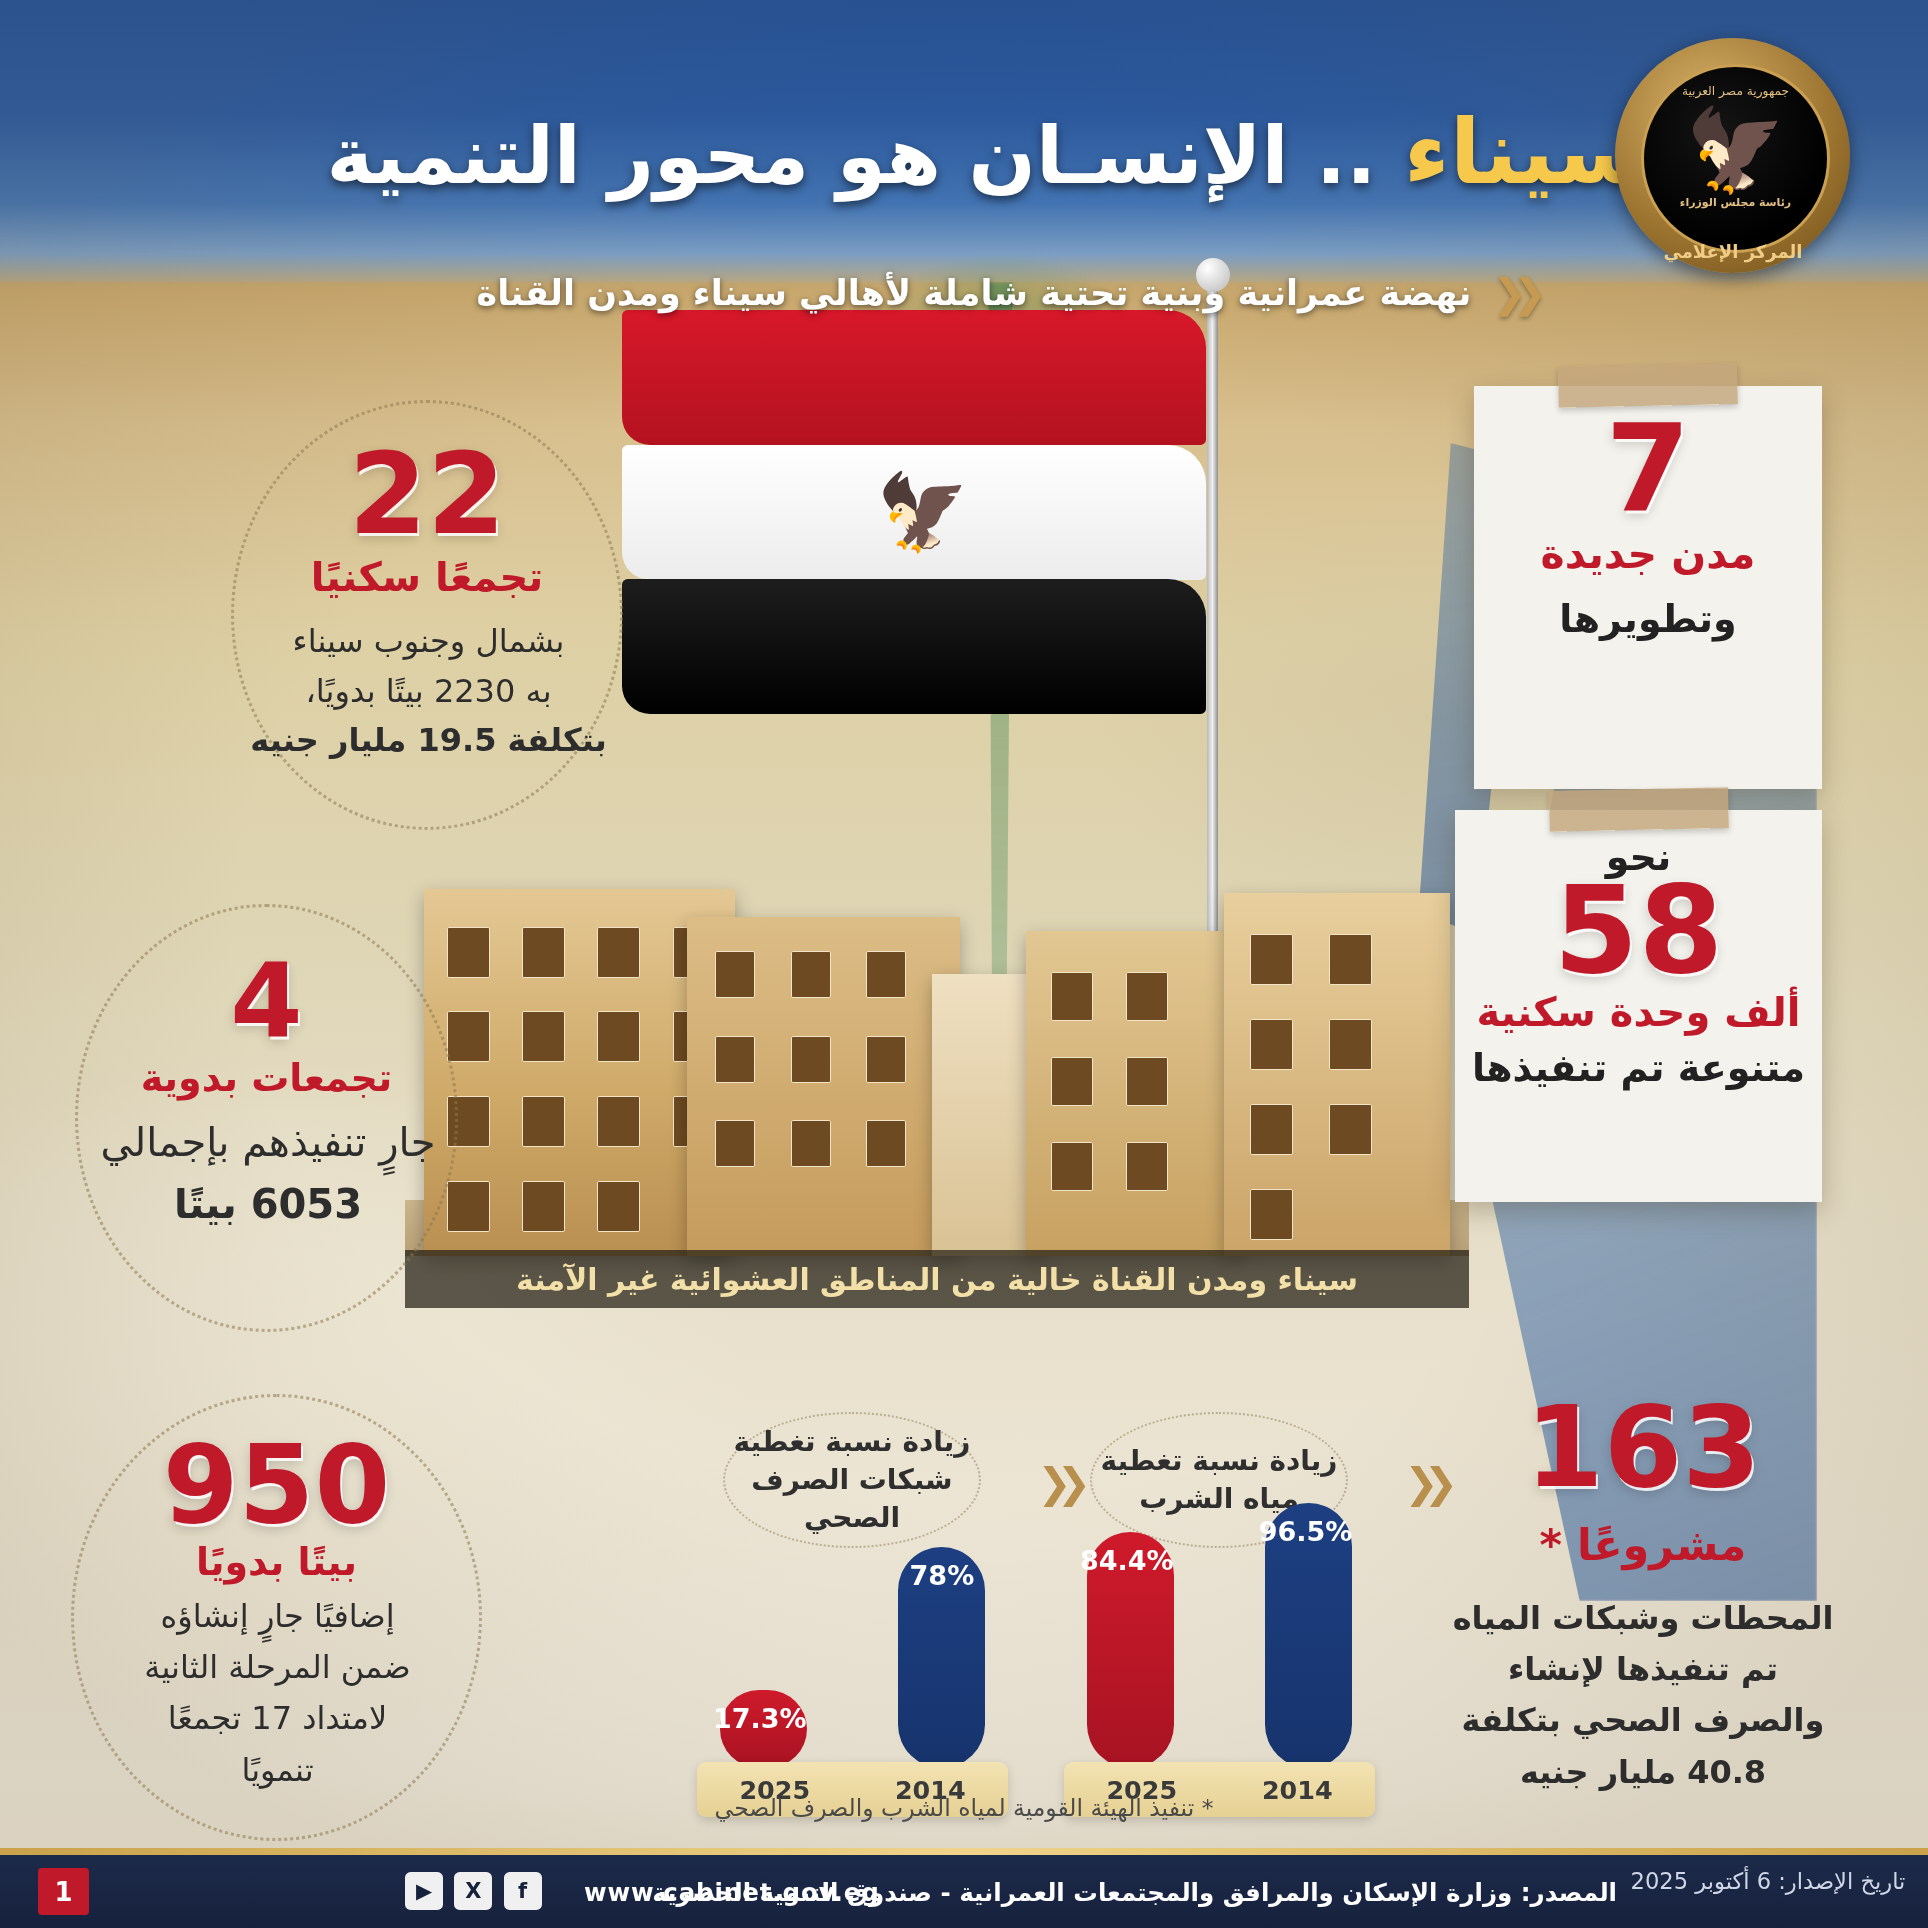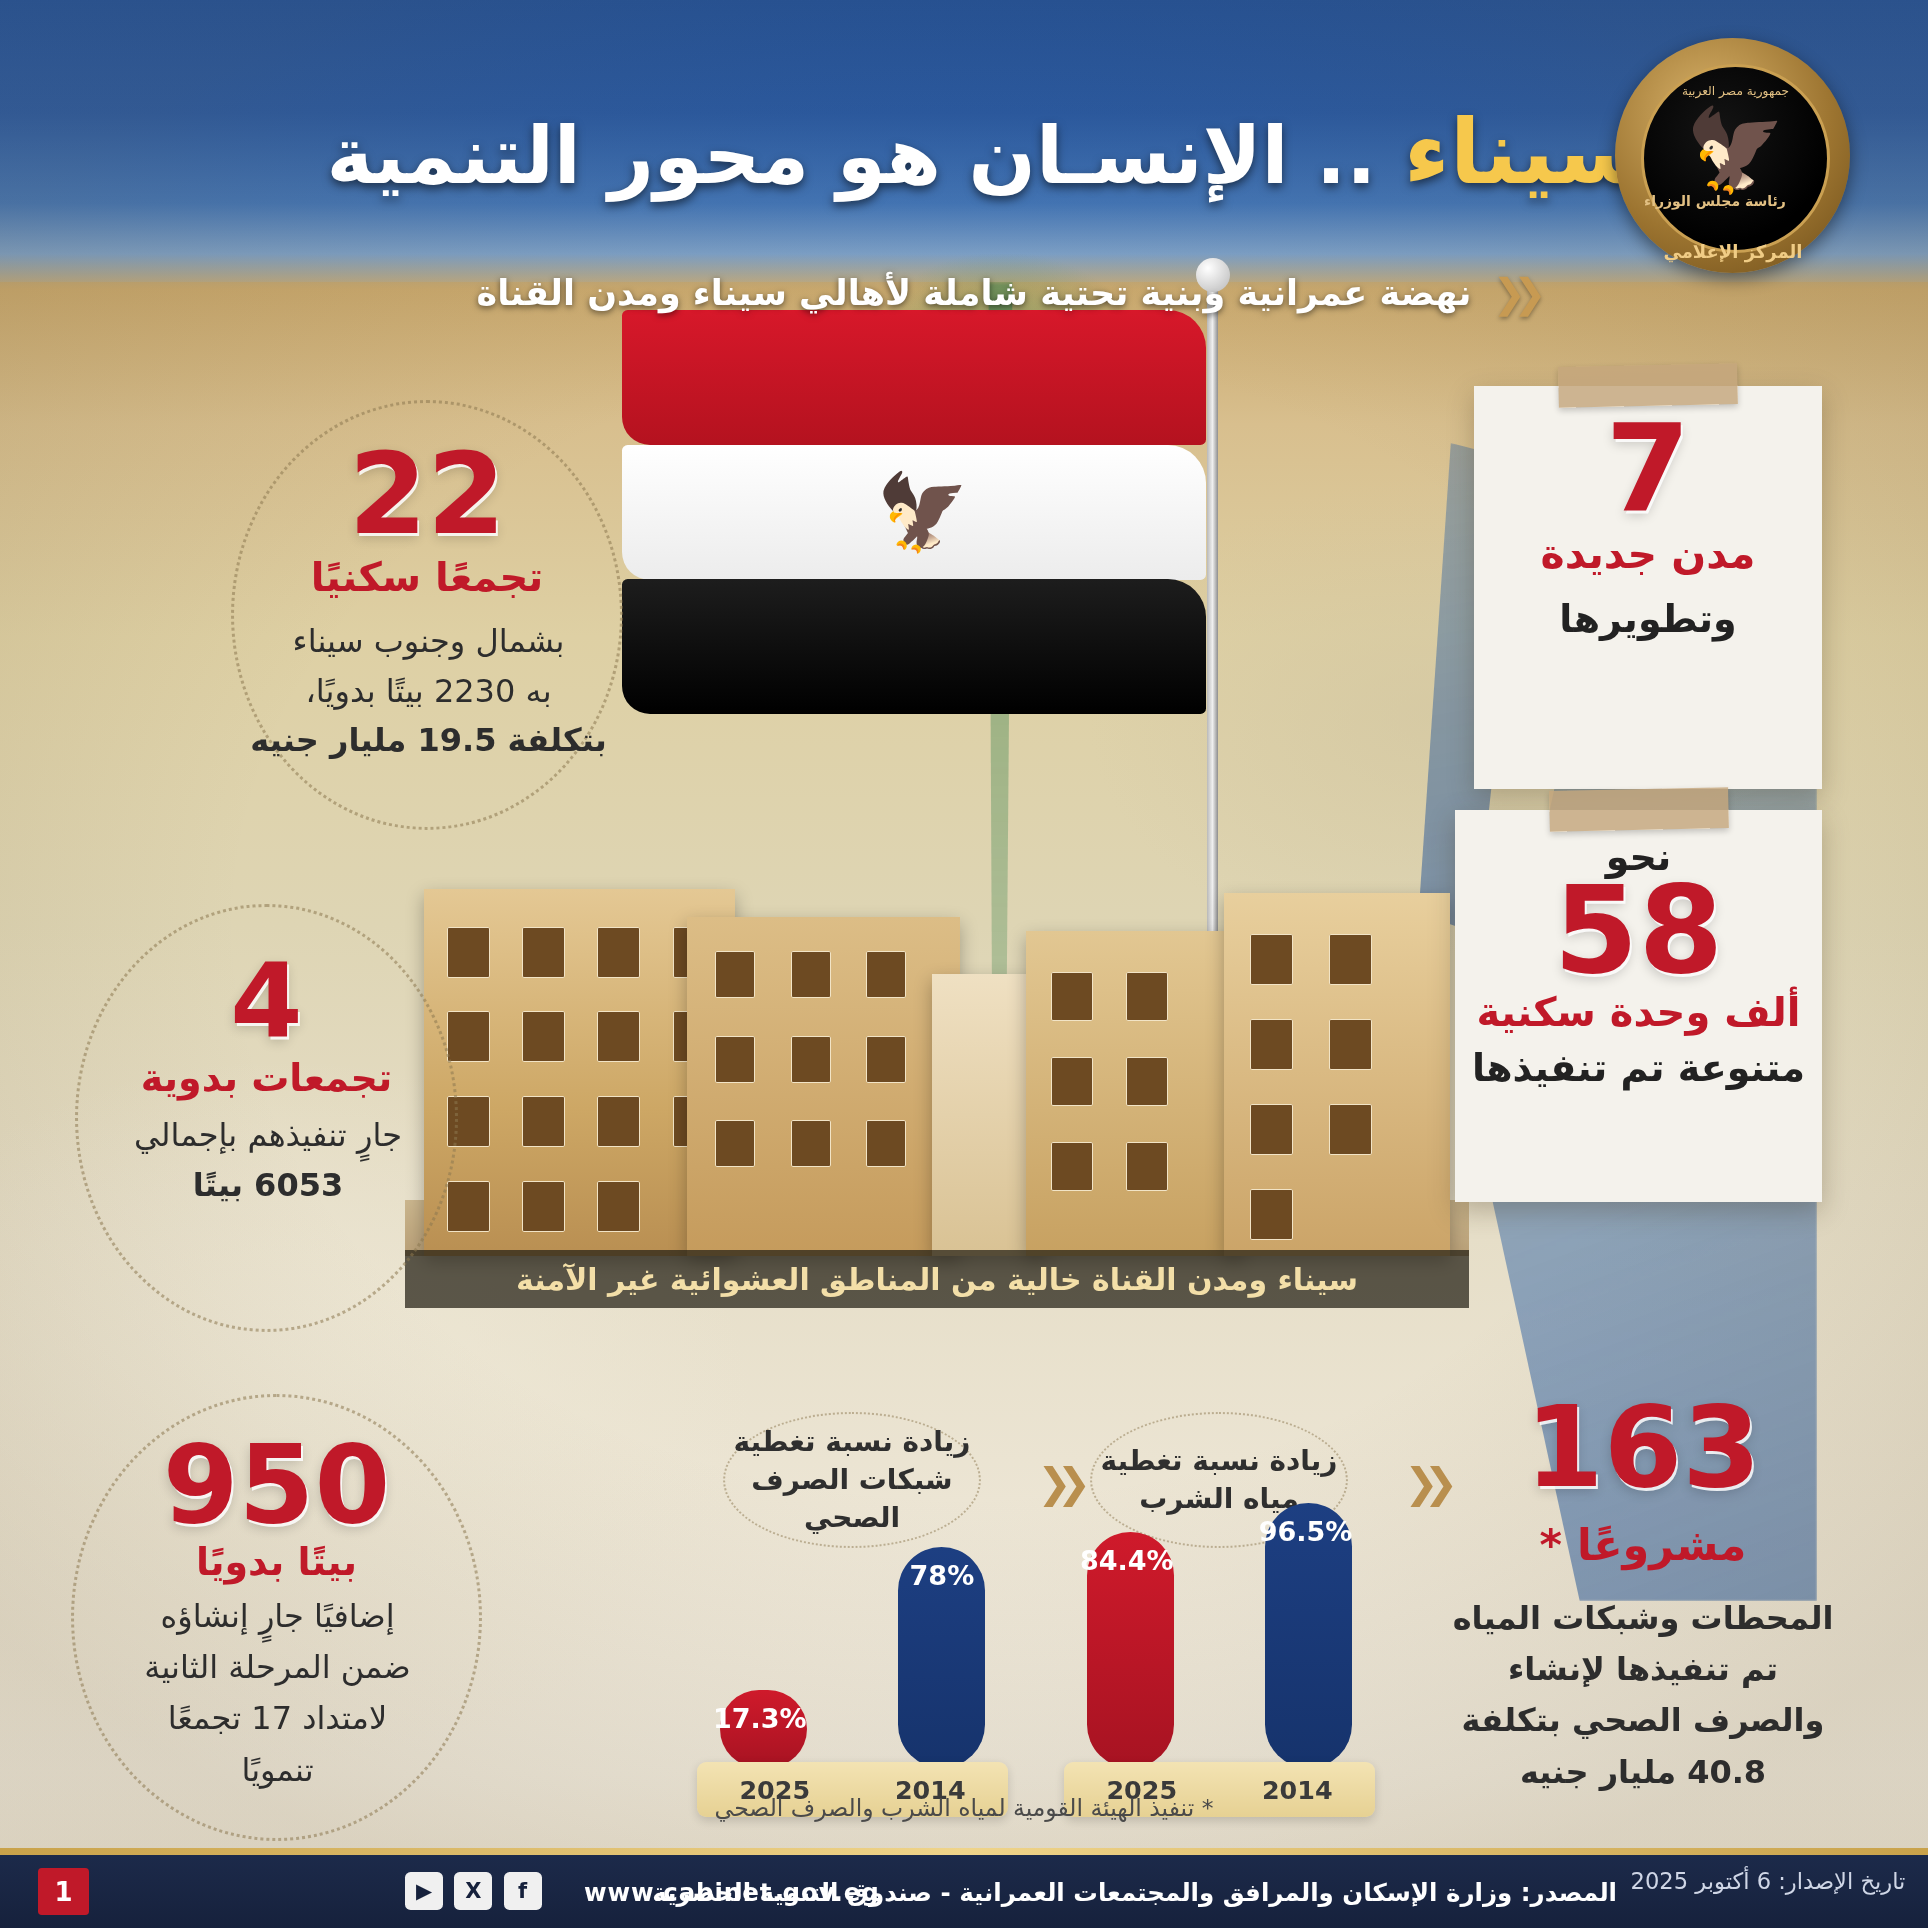--- a/index.html
+++ b/index.html
@@ -50,21 +50,21 @@
   
   .emblem{position:absolute;right:38px;top:38px;width:292px;height:235px;z-index:6;}
   .emblem .ring{position:absolute;left:17px;top:0;width:235px;height:235px;border-radius:50%;
     background:radial-gradient(circle at 40% 32%,#d8b26a,#9c7430 58%,#6c4c18 100%);
     box-shadow:0 5.6px 17px rgba(0,0,0,.45);}
   .emblem .inner{position:absolute;left:43px;top:26px;width:183px;height:183px;border-radius:50%;
     background:radial-gradient(circle at 42% 35%,#141414,#000 70%);
     border:3.8px solid #caa052;}
   .emblem .eagle{position:absolute;left:0;right:0;top:43px;text-align:center;font-size:81px;color:#d9b36c;line-height:1;}
   .emblem .e-t1{position:absolute;left:0;right:0;top:17px;text-align:center;font-size:12.2px;color:#e2c083;}
-  .emblem .e-t2{position:absolute;left:0;right:0;bottom:41px;text-align:left;font-size:14px;color:#e2c083;font-weight:700;}
+  .emblem .e-t2{position:absolute;left:0;right:0;bottom:41px;text-align:center;font-size:11px;color:#e2c083;font-weight:700;}
   .emblem .e-t3{position:absolute;left:34px;bottom:11.3px;width:202px;text-align:center;font-size:18px;color:#f0cc85;
     font-weight:700;background:rgba(0,0,0,.0);}
 
   
   .photo{position:absolute;left:405px;top:282px;width:1064px;height:1026px;z-index:4;}
   .buildings{position:absolute;left:0;bottom:52px;width:1064px;height:405px;}
   .bld{position:absolute;bottom:0;background:linear-gradient(180deg,#e4c894,#cda765 60%,#b98f52);
        box-shadow:0 5.6px 17px rgba(0,0,0,.28);}
   .bld.b1{left:19px;width:311px;height:367px;}
   .bld.b2{left:282px;width:273px;height:339px;background:linear-gradient(180deg,#dcbd86,#c59b5c);}
@@ -103,21 +103,21 @@
   #c22 .bignum{font-size:113px;}
   #c22 .unit{font-size:40px;margin-top:5.6px;}
   #c4{left:75px;top:904px;width:377px;height:377px;padding-top:45px;}
   #c4 .bignum{font-size:104px;}
   #c4 .unit{font-size:38px;margin-top:5.6px;}
   #c950{left:71px;top:1394px;width:405px;height:405px;padding-top:36px;}
   #c950 .bignum{font-size:109px;}
   #c950 .unit{font-size:38px;margin-top:3.8px;}
 
   .txt22{position:absolute;left:240px;top:617px;width:377px;text-align:center;font-size:32px;line-height:1.55;color:#2d2d2d;z-index:7;}
-  .txt4{position:absolute;left:89px;top:1111px;width:358px;text-align:center;font-size:32px;line-height:1.55;color:#2d2d2d;z-index:7;}
+  .txt4{position:absolute;left:89px;top:1111px;width:358px;text-align:center;font-size:40px;line-height:1.55;color:#2d2d2d;z-index:7;}
   .txt950{position:absolute;left:75px;top:1591px;width:405px;text-align:center;font-size:32px;line-height:1.6;color:#2d2d2d;z-index:7;}
 
   
   .card{position:absolute;z-index:6;background:#f4f2ec;
     box-shadow:0 9.4px 24.5px rgba(60,45,20,.28);text-align:center;}
   .tape{position:absolute;left:50%;top:-21px;transform:translateX(-50%) rotate(-1.2deg);
     width:179px;height:41px;background:rgba(196,166,124,.82);box-shadow:0 2.8px 6.6px rgba(0,0,0,.2);}
   #card7{left:1474px;top:386px;width:348px;height:377px;padding-top:26px;}
   #card7 .bignum{font-size:122px;}
   #card7 .unit{font-size:41px;margin-top:1.9px;}

